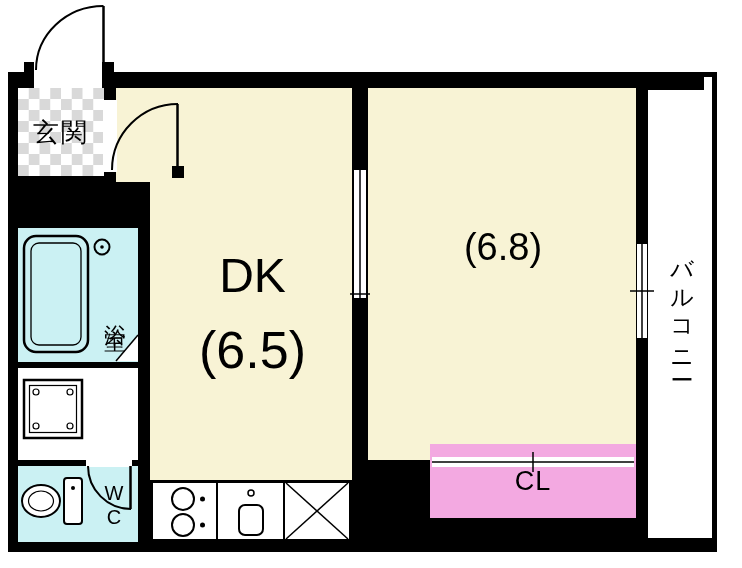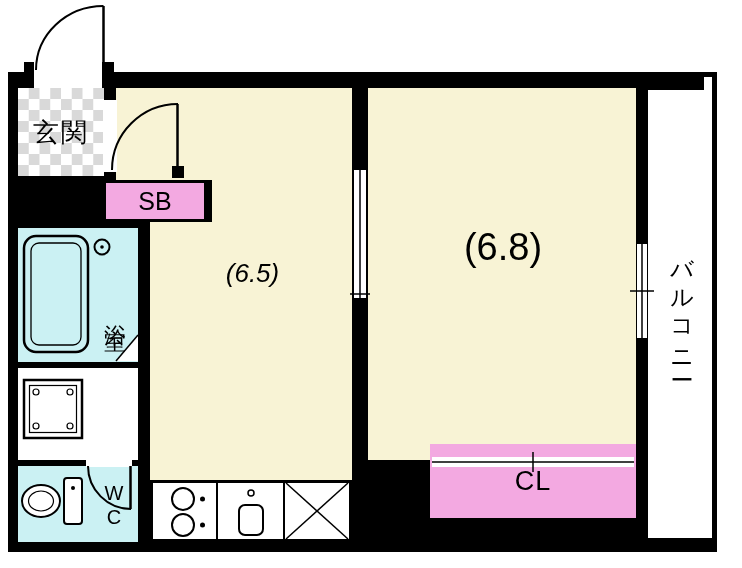--- a/index.html
+++ b/index.html
@@ -43,23 +43,20 @@
     <span class="lbl" style="font-size:26px;letter-spacing:2px;">玄関</span>
   </div>
   <div class="abs cream" style="left:116px;top:88px;width:236px;height:94px;"></div>
   <div class="abs cream" style="left:150px;top:182px;width:202px;height:360px;"></div>
   <div class="abs cream" style="left:368px;top:88px;width:268px;height:372px;"></div>
   <div class="abs cyan" style="left:18px;top:228px;width:120px;height:134px;"></div>
   <div class="abs white" style="left:18px;top:368px;width:120px;height:92px;"></div>
   <div class="abs cyan" style="left:18px;top:466px;width:120px;height:76px;"></div>
   <div class="abs pink center" style="left:430px;top:444px;width:206px;height:74px;">
     <span class="lbl" style="font-size:27px;letter-spacing:1px;">CL</span>
-  </div>
-  <div class="abs pink center" style="left:98px;top:180px;width:114px;height:42px;border:3px solid #000;border-left-width:8px;border-right-width:8px;box-sizing:border-box;">
-    <span class="lbl" style="font-size:25px;">SB</span>
   </div>
 
   <svg class="overlay" width="742" height="568" viewBox="0 0 742 568">
 
     <g>
       <rect x="34" y="72" width="68" height="16" fill="#fff"></rect>
       <rect x="24" y="62" width="10" height="26" fill="#000"></rect>
       <rect x="102" y="62" width="12" height="26" fill="#000"></rect>
       <line class="ln" x1="103.5" y1="6" x2="103.5" y2="70" stroke-width="2.5"></line>
       <path class="ln" d="M 36 70 A 67.5 64 0 0 1 103.5 6" stroke-width="2"></path>
@@ -136,21 +133,22 @@
     </g>
 
     <g>
       <rect x="432" y="457" width="202" height="10" fill="#fff"></rect>
       <line class="ln" x1="432" y1="462" x2="634" y2="462" stroke-width="1.5"></line>
       <line class="ln" x1="533" y1="452" x2="533" y2="472" stroke-width="1.5"></line>
     </g>
   </svg>
 
   <div class="abs roomname" style="left:160px;top:252px;width:185px;">
-    <div class="lbl" style="font-size:26px;margin-top:8px;font-style:italic;">(6.5)</div>
+    <div class="lbl" style="font-size:48px;">DK</div>
+    <div class="lbl" style="font-size:52px;margin-top:24px;">(6.5)</div>
   </div>
 
   <div class="abs roomname" style="left:378px;top:224px;width:250px;">
     <div class="lbl" style="font-size:38px;margin-top:4px;">(6.8)</div>
   </div>
 
   <div class="abs center" style="left:97px;top:256px;width:36px;height:112px;">
     <span class="lbl v-ja" style="font-size:22px;">浴室</span>
   </div>
 

